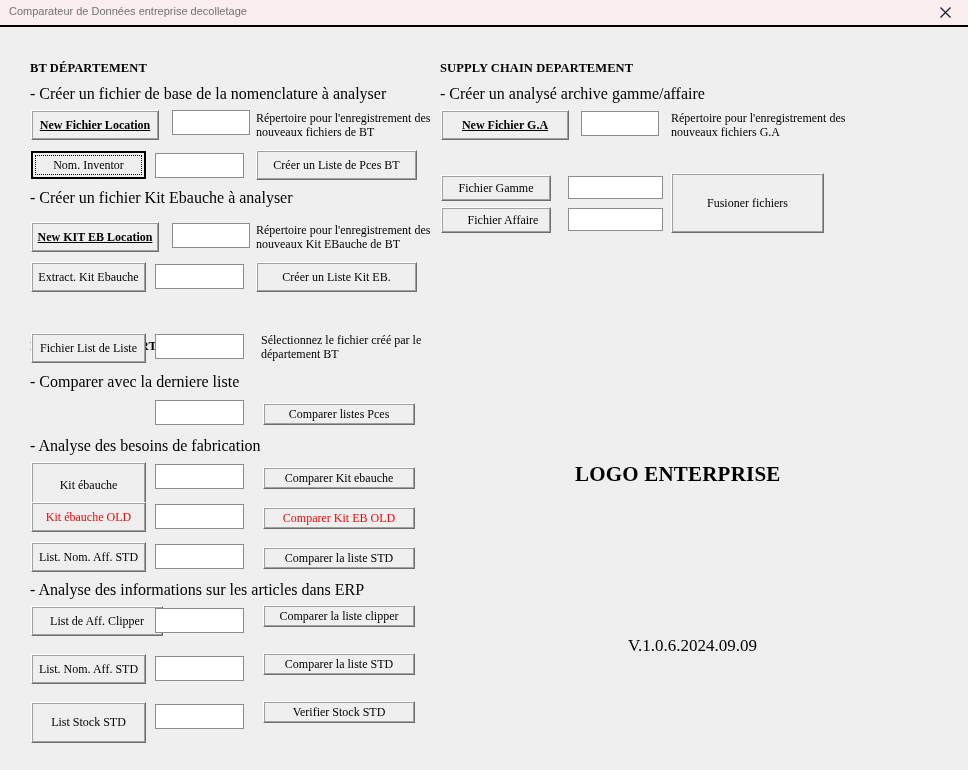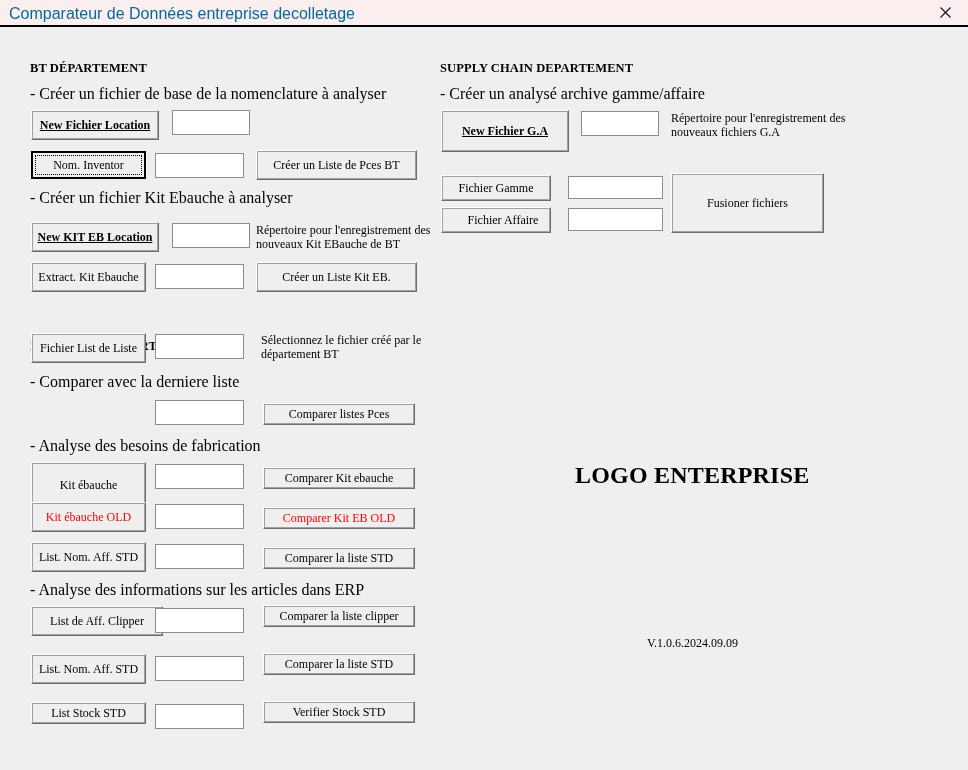--- a/index.html
+++ b/index.html
@@ -24,22 +24,22 @@
     width: 968px;
     height: 27px;
     background: #faeeee;
     border-bottom: 2px solid #000;
     box-sizing: border-box;
   }
   #titlebar-text {
     position: absolute;
     left: 9px;
     top: 5px;
-    font-size: 16px;
-    color: #0369a1;
+    font-size: 11px;
+    color: #737373;
     white-space: nowrap;
   }
   #close-button {
     position: absolute;
     right: 0; top: 0;
     width: 45px;
     height: 25px;
     display: flex;
     align-items: center;
     justify-content: center;
@@ -127,27 +127,27 @@
     border-top: 1px solid #6d6d6d;
     border-left: 1px solid #6d6d6d;
     border-right: 1px solid #dcdcdc;
     border-bottom: 1px solid #dcdcdc;
     outline: 1px solid #8c8c8c;
     outline-offset: -1px;
   }
 
   
   #logo-enterprise {
-    font-size: 24px;
+    font-size: 21px;
     font-weight: bold;
     letter-spacing: 0.2px;
     white-space: nowrap;
   }
   #app-version {
-    font-size: 12px;
+    font-size: 17px;
     white-space: nowrap;
     text-align: center;
   }
   #dept-title {
     font-size: 23.5px;
     font-weight: bold;
     white-space: nowrap;
     text-align: center;
   }
 </style>
@@ -167,20 +167,21 @@
 </div>
 
 <div id="form-area">
 
   <div class="abs section-heading" style="left:30px; top:34px;">BT DÉPARTEMENT</div>
 
   <div class="abs hint" style="left:30px; top:58px;">- Créer un fichier de base de la nomenclature à analyser</div>
 
   <div class="abs btn strong" style="left:31px; top:83px; width:128px; height:30px;">New Fichier Location</div>
   <div class="abs tbox" style="left:172px; top:83px; width:78px; height:25px;"></div>
+  <div class="abs note" style="left:256px; top:84px; width:175px;">Répertoire pour l'enregistrement des nouveaux fichiers de BT</div>
 
   <div class="abs btn focused" style="left:31px; top:124px; width:115px; height:28px;">Nom. Inventor</div>
   <div class="abs tbox" style="left:155px; top:126px; width:89px; height:25px;"></div>
   <div class="abs btn" style="left:256px; top:123px; width:161px; height:30px;">Créer un Liste de Pces BT</div>
 
   <div class="abs hint" style="left:30px; top:162px;">- Créer un fichier Kit Ebauche à analyser</div>
 
   <div class="abs btn strong" style="left:31px; top:195px; width:128px; height:30px;">New KIT EB Location</div>
   <div class="abs tbox" style="left:172px; top:196px; width:78px; height:25px;"></div>
   <div class="abs note" style="left:256px; top:196px; width:178px;">Répertoire pour l'enregistrement des nouveaux Kit EBauche de BT</div>
@@ -217,29 +218,29 @@
   <div class="abs hint" style="left:30px; top:554px;">- Analyse des informations sur les articles dans ERP</div>
 
   <div class="abs btn" style="left:31px; top:579px; width:132px; height:30px;">List de Aff. Clipper</div>
   <div class="abs tbox" style="left:155px; top:581px; width:89px; height:25px;"></div>
   <div class="abs btn" style="left:263px; top:578px; width:152px; height:22px;">Comparer la liste clipper</div>
 
   <div class="abs btn" style="left:31px; top:627px; width:115px; height:30px;">List. Nom. Aff. STD</div>
   <div class="abs tbox" style="left:155px; top:629px; width:89px; height:25px;"></div>
   <div class="abs btn" style="left:263px; top:626px; width:152px; height:22px;">Comparer la liste STD</div>
 
-  <div class="abs btn" style="left:31px; top:675px; width:115px; height:22px;">List Stock STD</div>
+  <div class="abs btn" style="left:31px; top:675px; width:115px; height:41px;">List Stock STD</div>
   <div class="abs tbox" style="left:155px; top:677px; width:89px; height:25px;"></div>
   <div class="abs btn" style="left:263px; top:674px; width:152px; height:22px;">Verifier Stock STD</div>
 
   <div class="abs section-heading" style="left:440px; top:34px;">SUPPLY CHAIN DEPARTEMENT</div>
 
   <div class="abs hint" style="left:440px; top:58px;">- Créer un analysé archive gamme/affaire</div>
 
-  <div class="abs btn strong" style="left:441px; top:83px; width:128px; height:42px;">New Fichier G.A</div>
+  <div class="abs btn strong" style="left:441px; top:83px; width:128px; height:30px;">New Fichier G.A</div>
   <div class="abs tbox" style="left:581px; top:84px; width:78px; height:25px;"></div>
   <div class="abs note" style="left:671px; top:84px; width:186px;">Répertoire pour l'enregistrement des nouveaux fichiers G.A</div>
 
   <div class="abs btn" style="left:441px; top:148px; width:110px; height:26px;">Fichier Gamme</div>
   <div class="abs tbox" style="left:568px; top:149px; width:95px; height:23px;"></div>
 
   <div class="abs btn" style="left:441px; top:180px; width:110px; height:26px;padding-left:16px;">Fichier Affaire</div>
   <div class="abs tbox" style="left:568px; top:181px; width:95px; height:23px;"></div>
 
   <div class="abs btn" style="left:671px; top:146px; width:153px; height:60px;">Fusioner fichiers</div>

